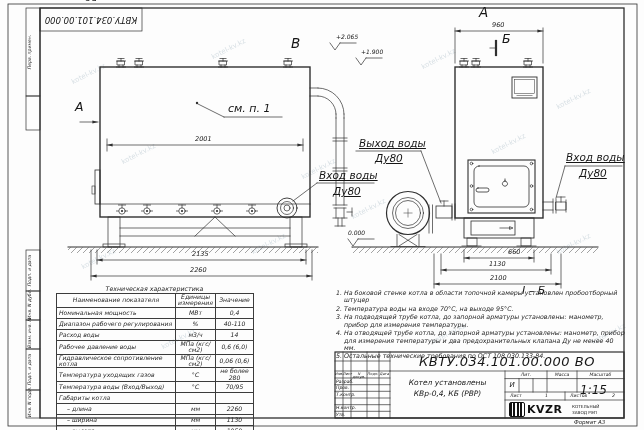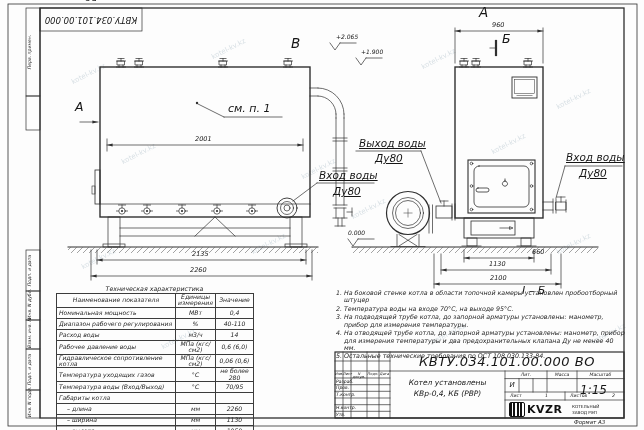--- a/index.html
+++ b/index.html
@@ -231,21 +231,21 @@
   <div class="lbl s10" style="left:375px;top:153px;">Ду80</div>
   <div class="lbl s10" style="left:319px;top:170px;">Вход воды</div>
   <div class="lbl s10" style="left:333px;top:186px;">Ду80</div>
   <div class="lbl s10" style="left:566px;top:152px;">Вход воды</div>
   <div class="lbl s10" style="left:579px;top:168px;">Ду80</div>
 
   <div class="lbl s65" style="left:195px;top:136px;">2001</div>
   <div class="lbl s65" style="left:192px;top:251px;">2135</div>
   <div class="lbl s65" style="left:190px;top:267px;">2260</div>
   <div class="lbl s65" style="left:492px;top:22px;">960</div>
-  <div class="lbl s65" style="left:508px;top:249px;padding-left:24px;">660</div>
+  <div class="lbl s65" style="left:484px;top:249px;padding-left:24px;">660</div>
   <div class="lbl s65" style="left:489px;top:261px;">1130</div>
   <div class="lbl s65" style="left:490px;top:275px;">2100</div>
   <div class="lbl s6" style="left:336px;top:34px;">+2.065</div>
   <div class="lbl s6" style="left:361px;top:49px;">+1.900</div>
   <div class="lbl s6" style="left:348px;top:230px;">0.000</div>
 
   <div id="techwrap">
     <div id="tech-title">Техническая характеристика</div>
     <table class="tech">
       <colgroup>

